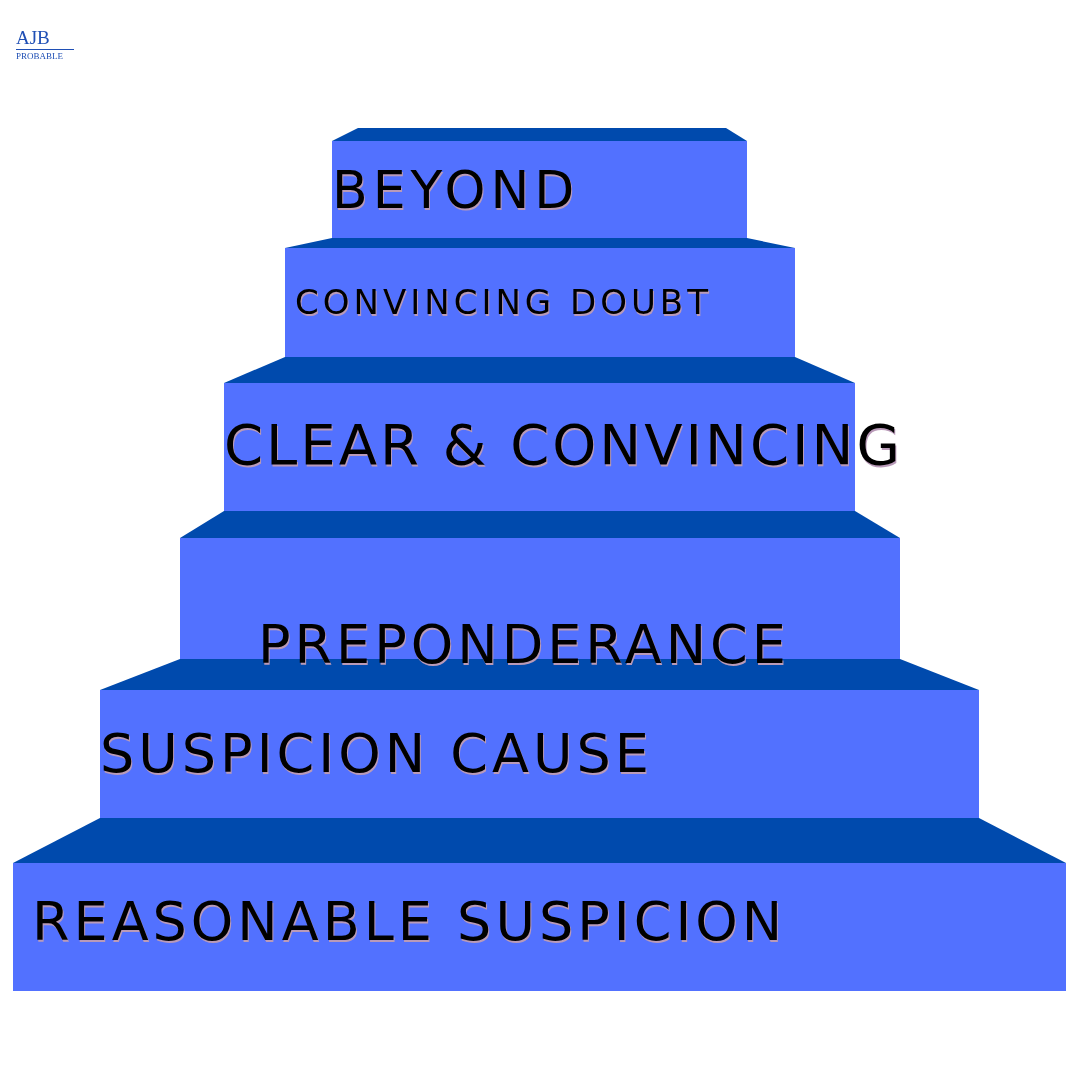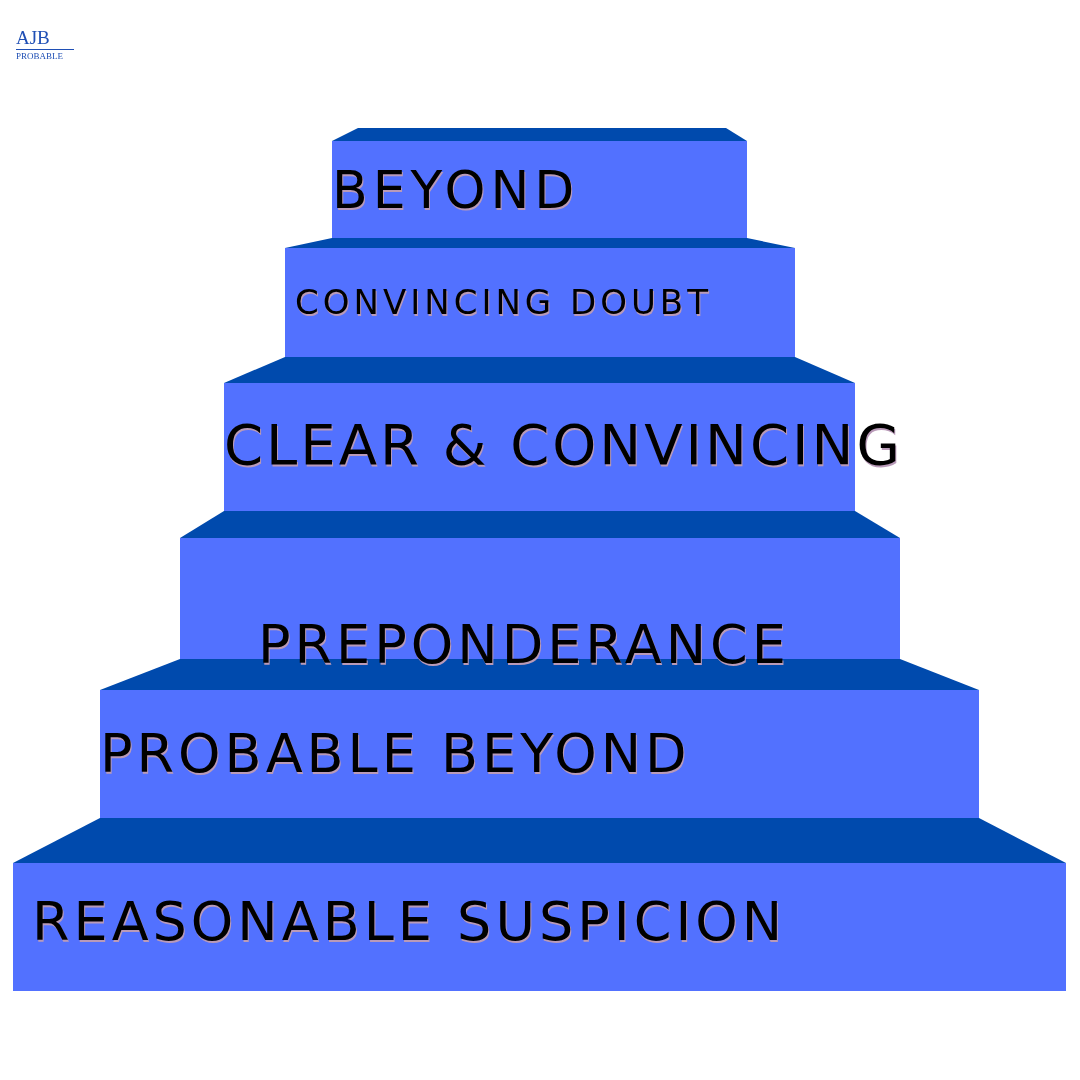--- a/index.html
+++ b/index.html
@@ -38,14 +38,14 @@
   <rect x="100" y="690" width="879" height="128" fill="#5271ff"></rect>
 
   <polygon points="100,818 979,818 1066,863 13,863" fill="#004aad"></polygon>
   <rect x="13" y="863" width="1053" height="128" fill="#5271ff"></rect>
 </svg>
 
 <div class="label" style="left:332px; top:160px; width:415px; font-size:52px; line-height:60px; letter-spacing:5px;">BEYOND</div>
 <div class="label" style="left:295px; top:282px; width:490px; font-size:34px; line-height:40px; letter-spacing:4px;">CONVINCING DOUBT</div>
 <div class="label" style="left:224px; top:418px; width:631px; font-size:56px; line-height:54px; letter-spacing:3px;">CLEAR &amp; CONVINCING</div>
 <div class="label" style="left:258px; top:580px; width:620px; font-size:54px; line-height:64px; letter-spacing:4px;margin-top:33px;">PREPONDERANCE</div>
-<div class="label" style="left:100px; top:722px; width:879px; font-size:54px; line-height:64px; letter-spacing:4px;">PROBABLE BEYOND</div>
+<div class="label" style="left:100px; top:722px; width:879px; font-size:54px; line-height:64px; letter-spacing:4px;">SUSPICION CAUSE</div>
 <div class="label" style="left:32px; top:890px; width:1026px; font-size:54px; line-height:64px; letter-spacing:4px;">REASONABLE SUSPICION</div>
 
 </body></html>

